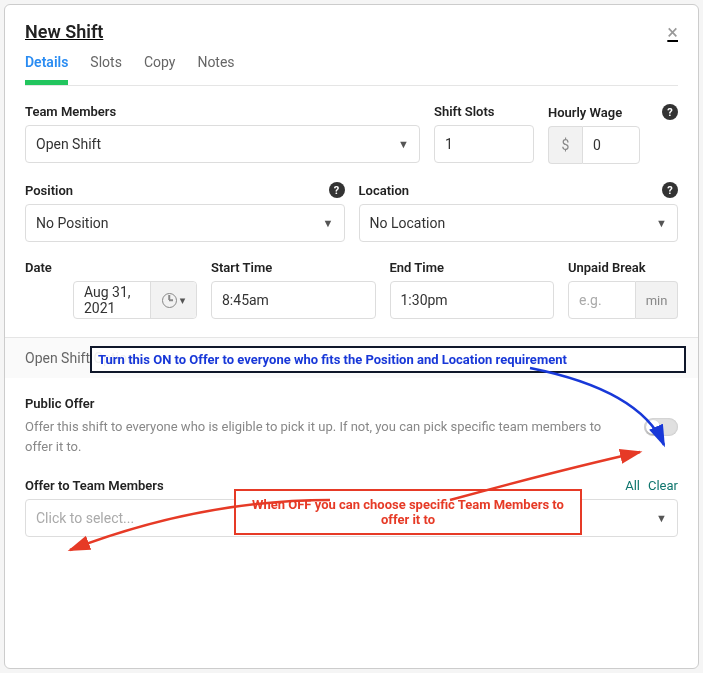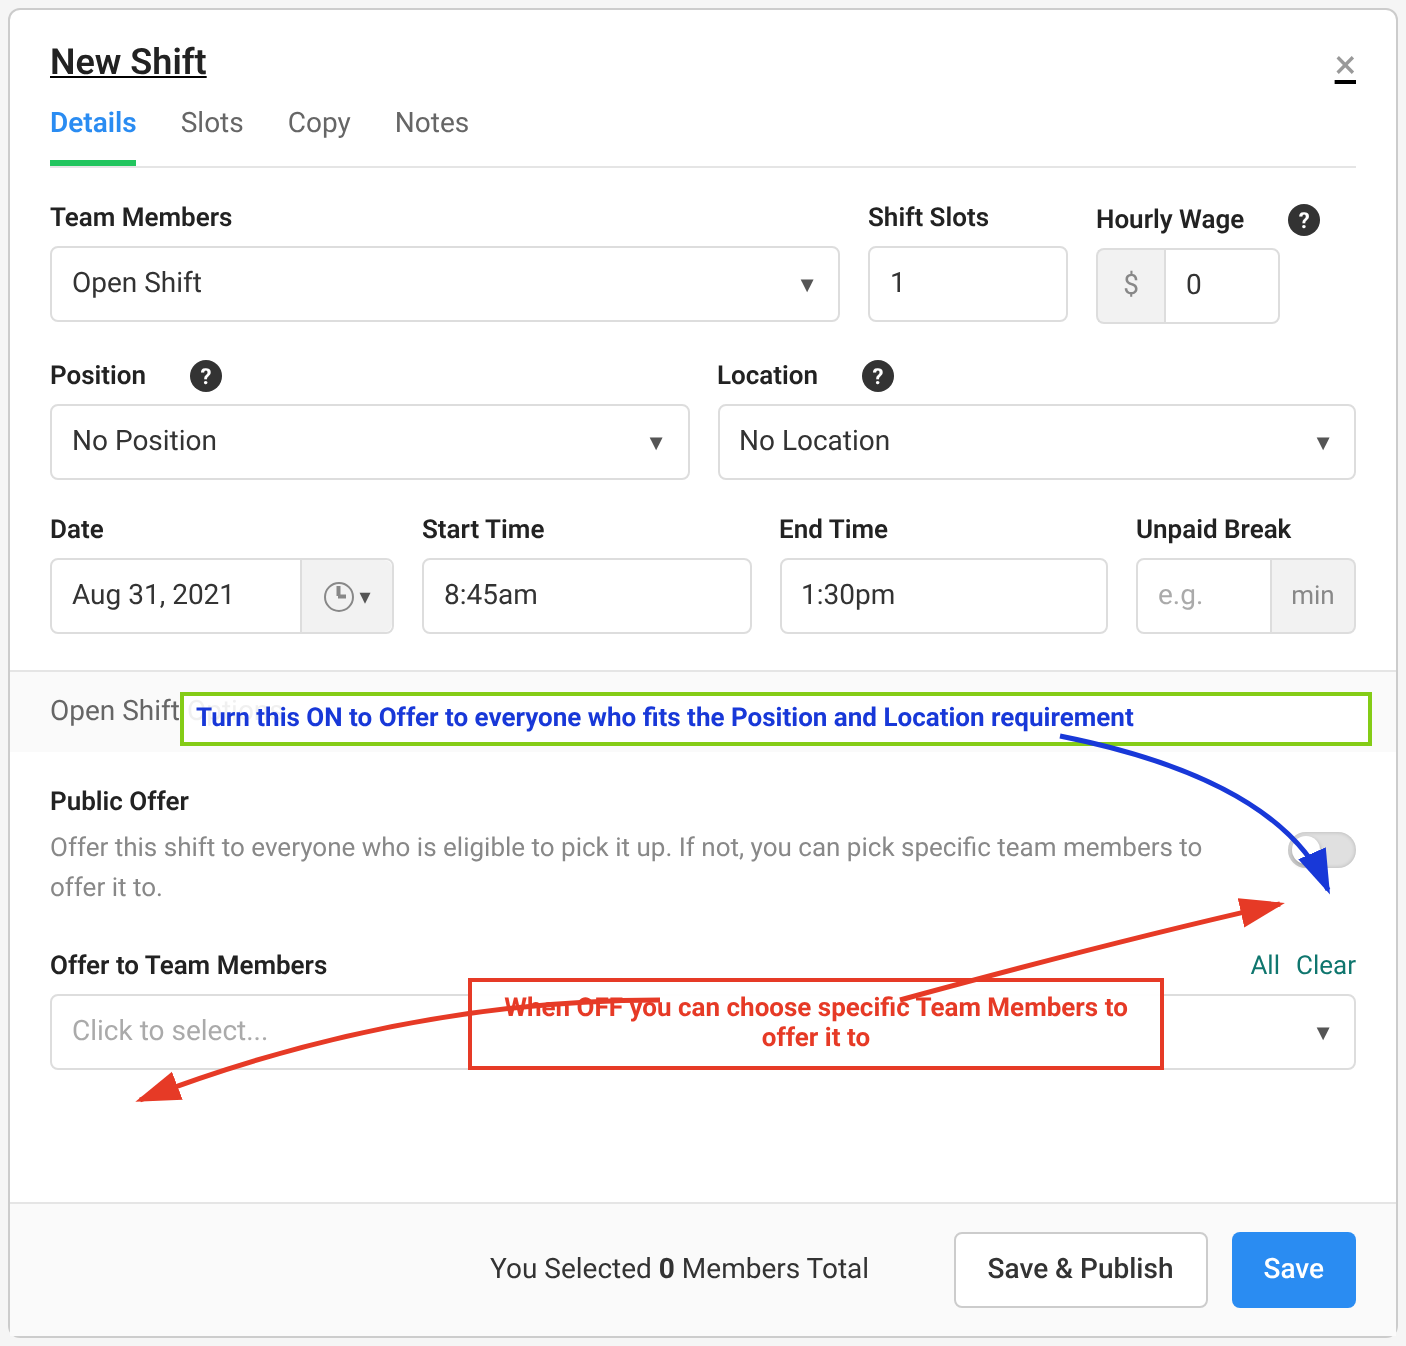--- a/index.html
+++ b/index.html
@@ -38,31 +38,31 @@
   border-bottom: 1px solid #e5e5e5;
 }
 .tab {
   padding-bottom: 10px;
   color: #666;
   font-size: 14px;
   cursor: pointer;
 }
 .tab.active {
   color: #2a8cf2;
-  border-bottom: 3px solid #22c55e;
+  border-bottom: 5px solid #22c55e;
   font-weight: 600;
 }
 .body {
   padding: 18px 20px;
   flex: 1;
   overflow: hidden;
 }
 .row { display: flex; gap: 14px; margin-bottom: 18px; }
 .field { display: flex; flex-direction: column; gap: 6px; }
-.label-row { display: flex; align-items: center; gap: 22px; justify-content: flex-start; }
+.label-row { display: flex; align-items: center; gap: 22px; justify-content: space-between; }
 .label { font-size: 13px; font-weight: 600; color: #222; }
 .help-icon {
   display: inline-flex; width: 16px; height: 16px; border-radius: 50%;
   background: #333; color: #fff; font-size: 11px; font-weight: bold;
   align-items: center; justify-content: center;
 }
 .select, .input {
   height: 38px;
   border: 1px solid #ddd;
   border-radius: 4px;
@@ -79,21 +79,21 @@
 .wage-wrap { display: flex; }
 .wage-prefix {
   width: 34px; height: 38px; background: #f2f2f2; border: 1px solid #ddd;
   border-right: none; border-radius: 4px 0 0 4px;
   display: flex; align-items: center; justify-content: center; color: #888; font-size: 14px;
 }
 .wage-input {
   width: 58px; border-radius: 0 4px 4px 0; border-left: 1px solid #ddd;
 }
 .date-picker {
-  display: flex; border: 1px solid #ddd; border-radius: 4px;
+  display: flex; border: 1px solid #ddd; border-radius: 4px; margin-left: 48px;
 }
 .date-val {
   flex:1; padding: 0 10px; display:flex; align-items:center; font-size:14px; color:#333;
 }
 .date-btn {
   width: 46px; background: #f2f2f2; border-left: 1px solid #ddd;
   display:flex; align-items:center; justify-content:center; gap:3px; color:#888;
   border-radius: 0 4px 4px 0;
 }
 .clock-icon {
@@ -110,21 +110,21 @@
   flex:1; border-radius: 4px 0 0 4px; color:#aaa;
 }
 .break-suffix {
   width: 42px; background:#f2f2f2; border:1px solid #ddd; border-left:none;
   border-radius: 0 4px 4px 0; display:flex; align-items:center; justify-content:center;
   color:#888; font-size:13px;
 }
 
 .anno-blue {
   position: absolute;
-  border: 2px solid #84cc16;
+  border: 2px solid #0f172a;
   padding: 4px 6px;
   color: #1838d8;
   font-weight: bold;
   font-size: 13px;
   background: rgba(255,255,255,0.9);
 }
 .anno-red {
   position: absolute;
   border: 2px solid #e63a26;
   padding: 6px 10px;
@@ -298,27 +298,20 @@
         <span>Clear</span>
       </div>
     </div>
     <div class="select" style="color:#aaa">
       <span>Click to select...</span>
       <span class="chevron">▼</span>
     </div>
 
   </div>
 
-  <div class="footer">
-    <div class="footer-text">
-      <span>You Selected </span><b>0</b><span> Members Total</span>
-    </div>
-    <div class="btn btn-secondary">Save &amp; Publish</div>
-    <div class="btn btn-primary">Save</div>
-  </div>
 
 </div>
 
 <div class="anno-blue" style="left:90px; top:346px; width:596px;">Turn this ON to Offer to everyone who fits the Position and Location requirement</div>
 
 <svg class="arrow" style="left:0; top:360px;" width="703" height="120">
   <defs>
       <marker id="ab" markerWidth="10" markerHeight="10" refX="8" refY="3" orient="auto">
     <path d="M0,0 L0,6 L9,3 z" fill="#1838d8"></path>
   </marker>

